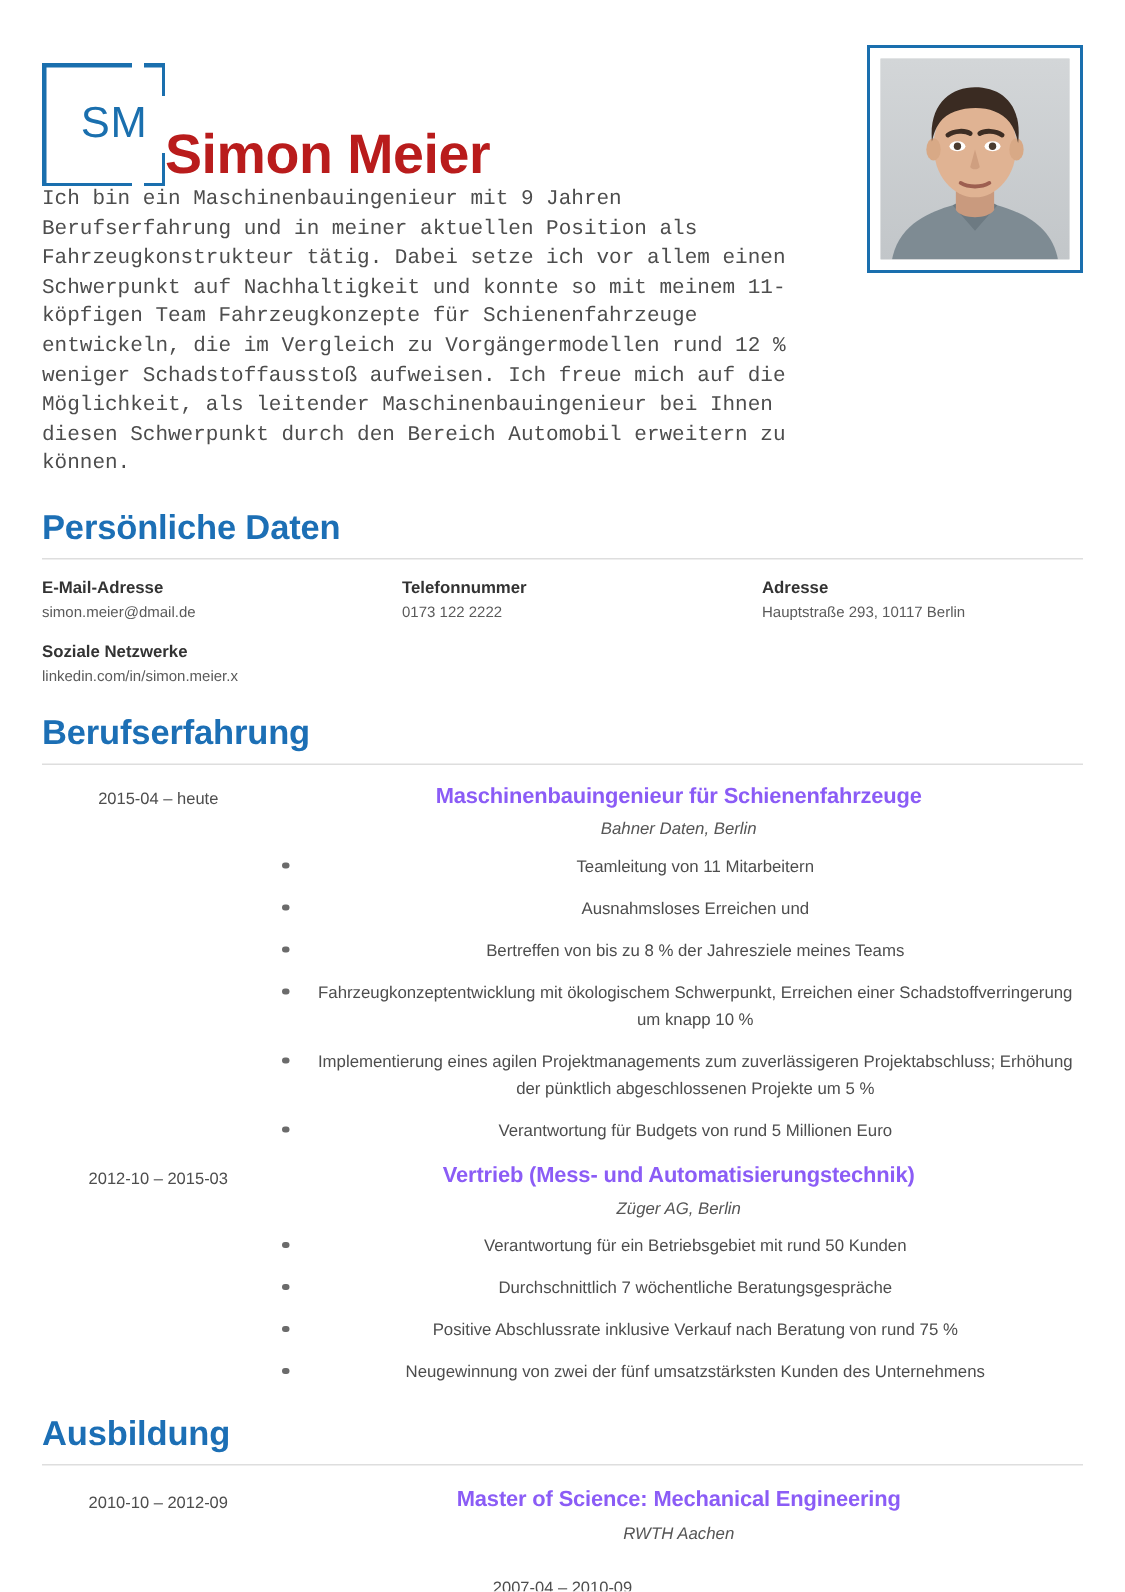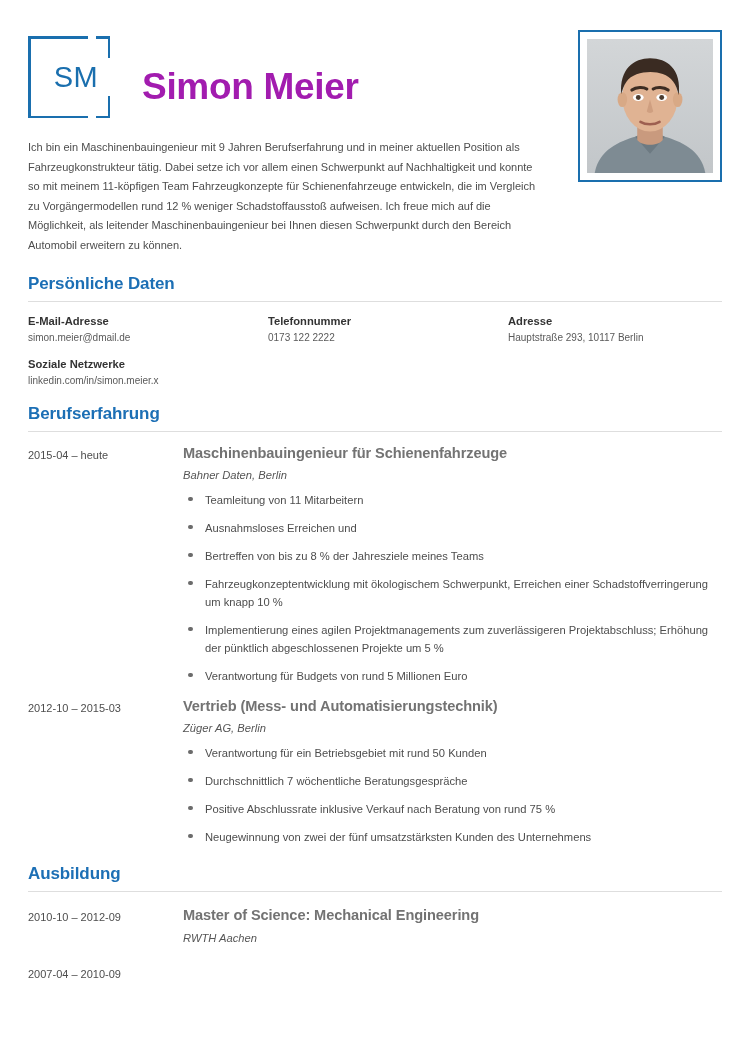--- a/index.html
+++ b/index.html
@@ -17,21 +17,21 @@
     height: 1061px;
     background: #ffffff;
     padding: 28px 28px 0 28px;
     overflow: hidden;
   }
 
   
   .header {
     position: relative;
     display: flex;
-    align-items: center;
+    align-items: flex-end;
     height: 96px;
   }
   .logo-box {
     position: relative;
     width: 82px;
     height: 82px;
     flex: 0 0 82px;
     margin-top: 2px;
   }
   .logo-box .lside {
@@ -51,25 +51,24 @@
     top: 50%;
     transform: translateY(-50%);
     text-align: center;
     font-size: 29px;
     font-weight: 400;
     color: #1a6fae;
     letter-spacing: 0.5px;
     padding-left: 14px;
   }
   .name {
-    margin-left: 32px;
     margin-top: 22px;
     font-size: 37px;
     font-weight: bold;
-    color: #a21caf;
+    color: #b91c1c;
     letter-spacing: -0.3px;
     white-space: nowrap;
   }
   .photo-frame {
     position: absolute;
     right: 0;
     top: 2px;
     width: 144px;
     height: 152px;
     border: 2px solid #1a6fae;
@@ -79,31 +78,32 @@
   .photo {
     width: 100%;
     height: 100%;
     overflow: hidden;
     background: #c9cdd0;
   }
   .photo svg { display: block; width: 100%; height: 100%; }
 
   
   .intro {
-    margin-top: 14px;
+    margin-top: 0;
     width: 510px;
-    font-size: 11px;
+    font-size: 14px;
     line-height: 19.6px;
     color: #4d4d4d;
+    font-family: Liberation Mono, monospace;
   }
 
   
   .section { margin-top: 18px; }
   .section-title {
-    font-size: 17px;
+    font-size: 23px;
     font-weight: bold;
     color: #1c6fb5;
     letter-spacing: -0.1px;
     padding-bottom: 7px;
   }
   .rule {
     height: 1px;
     background: #dedede;
     width: 100%;
   }
@@ -123,32 +123,33 @@
   }
   .contact-value {
     font-size: 10px;
     color: #5a5a5a;
   }
 
   
   .entry {
     display: flex;
     margin-top: 13px;
+    text-align: center;
   }
   .entry-date {
     flex: 0 0 155px;
     font-size: 11px;
     color: #4d4d4d;
     padding-top: 4px;
   }
   .entry-body { flex: 1 1 auto; }
   .entry-title {
     font-size: 14.6px;
     font-weight: bold;
-    color: #737373;
+    color: #8b5cf6;
     letter-spacing: -0.1px;
   }
   .entry-org {
     font-size: 11.2px;
     font-style: italic;
     color: #555555;
     margin-top: 8px;
   }
   .bullets {
     list-style: none;

